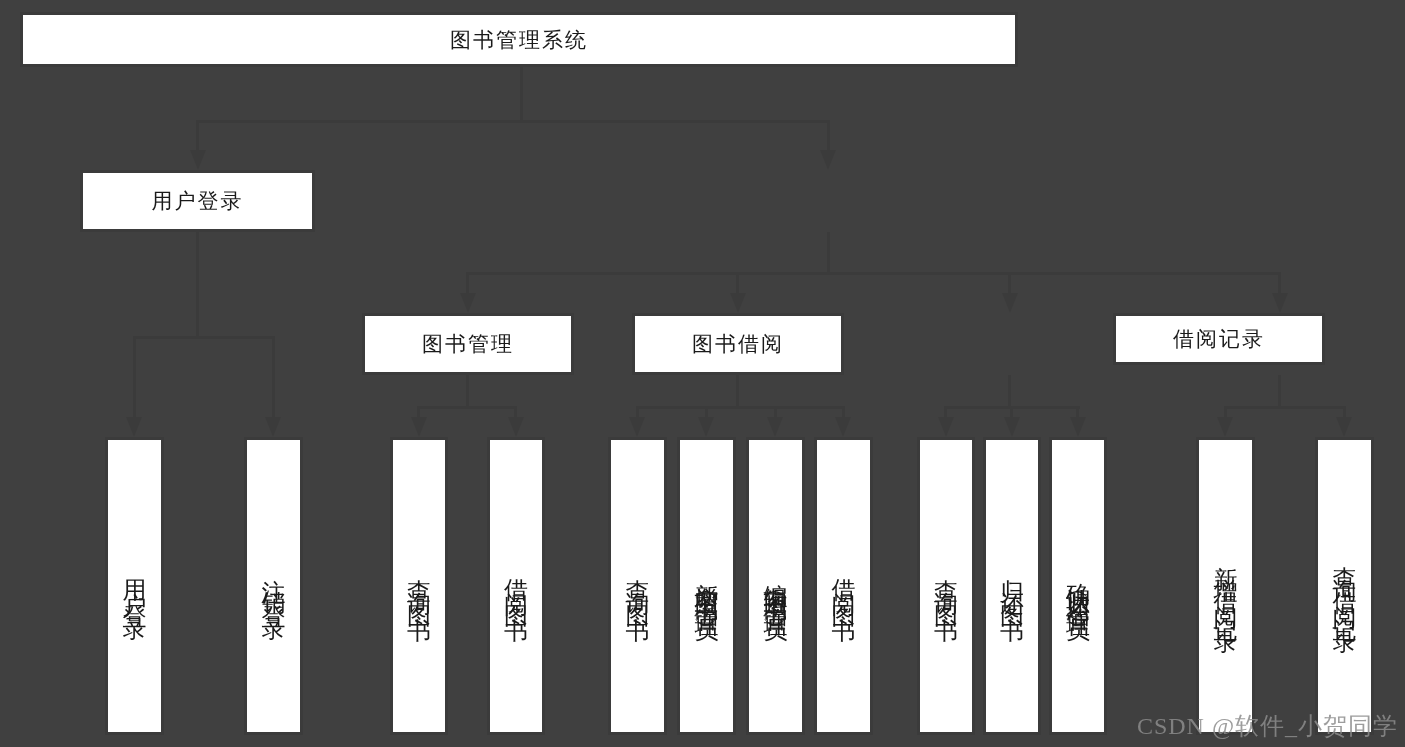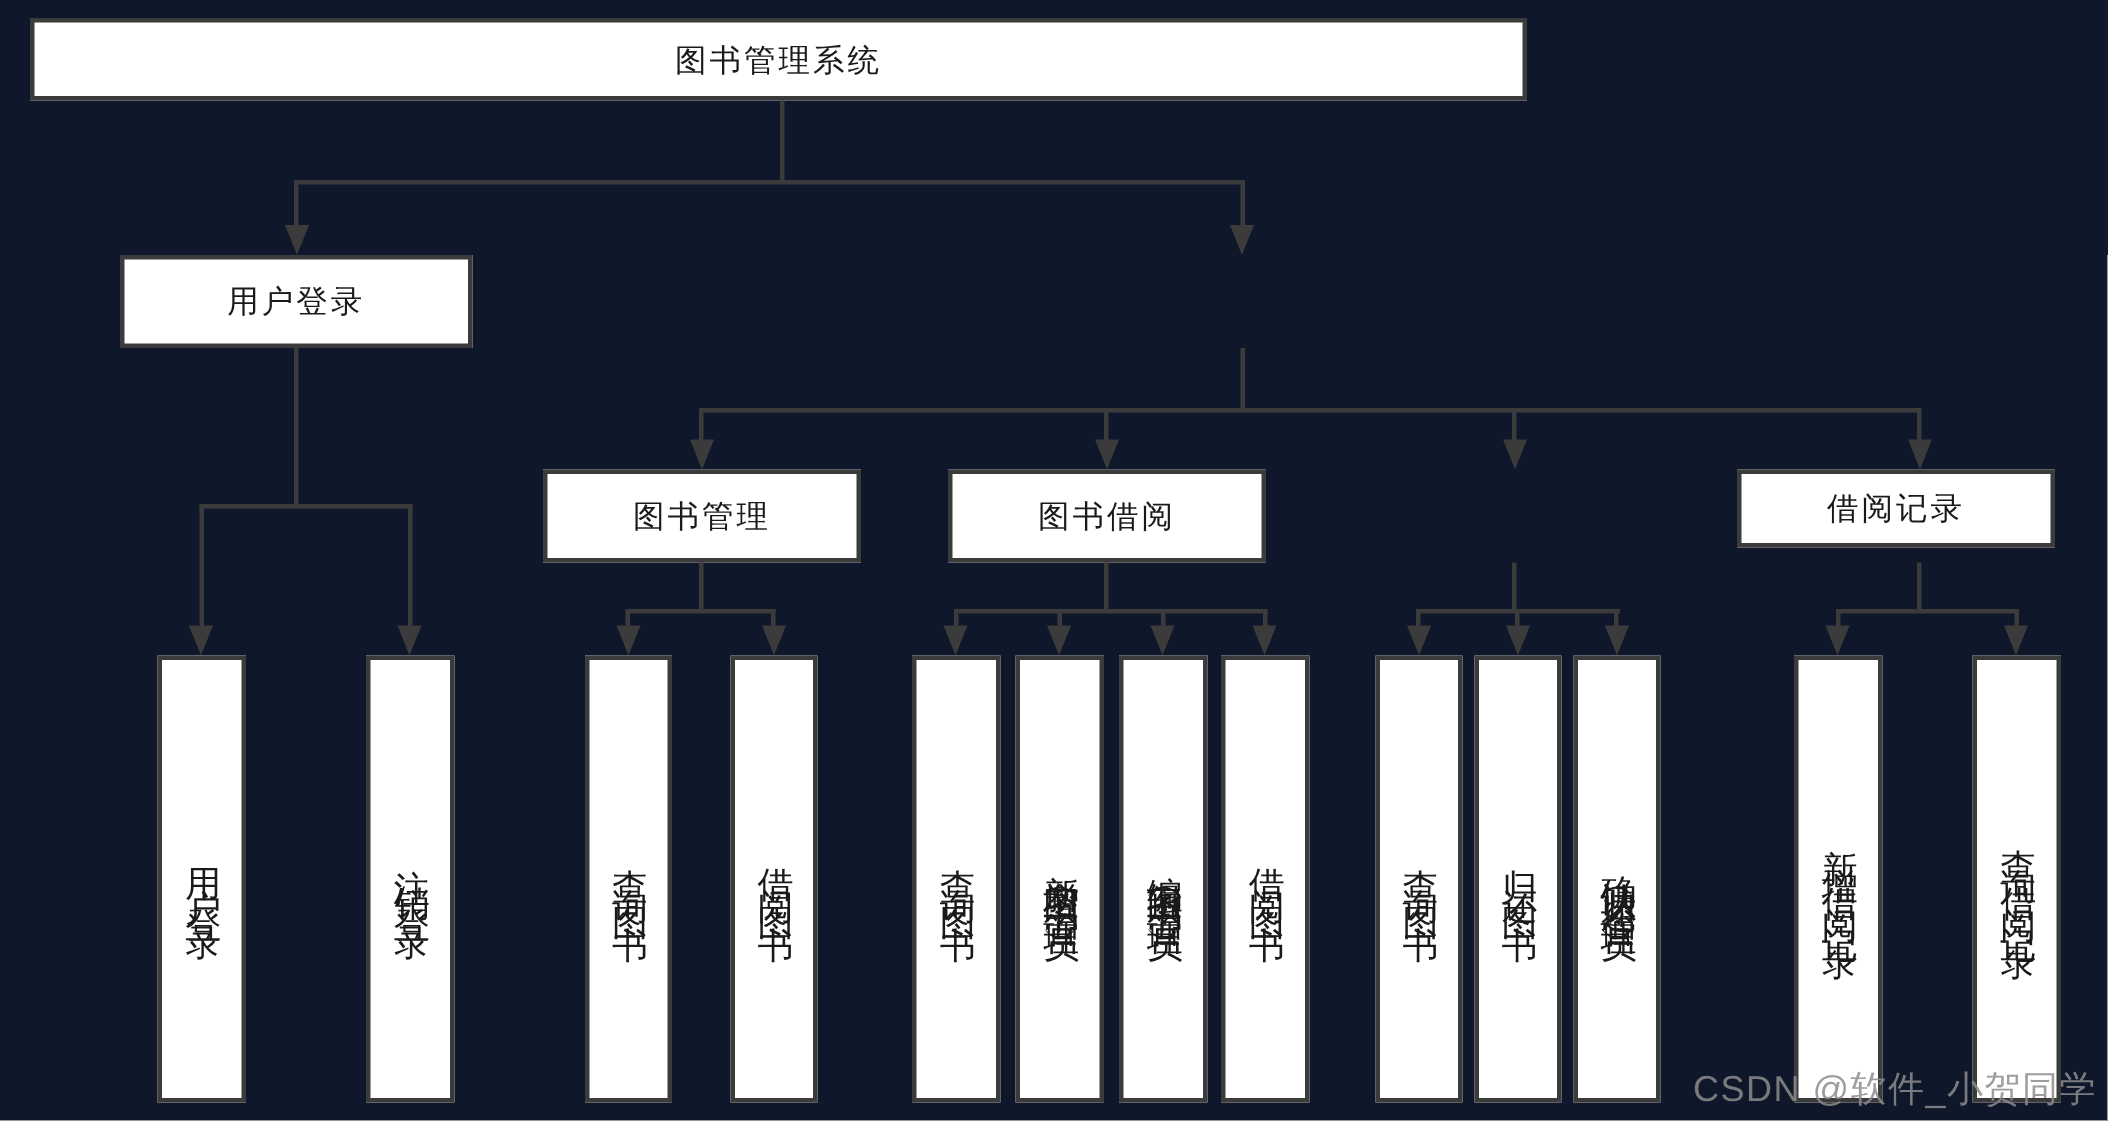--- a/index.html
+++ b/index.html
@@ -1,18 +1,18 @@
 <!DOCTYPE html>
 <html><head>
 <meta charset="utf-8">
 <style>
   html,body { margin:0; padding:0; background:#fff; }
   .stage {
-    position:relative; width:1405px; height:747px; background:#0f172a;
-    font-family:Liberation Sans, sans-serif; overflow:hidden;
+    position:relative; width:1405px; height:747px; background:#404040;
+    font-family:Liberation Serif, serif; overflow:hidden;
   }
   .box {
     position:absolute; box-sizing:border-box; border:3px solid #3b3b3b;
     background:#fff; display:flex; align-items:center; justify-content:center;
   }
   .hlabel { font-size:21px; letter-spacing:2px; color:#1a1a1a; white-space:nowrap; }
   .vlabel {
     writing-mode:vertical-lr; font-size:24px; letter-spacing:13px;
     color:#1a1a1a; line-height:1;
   }
@@ -64,21 +64,21 @@
   <div class="arrow" style="left:730px;top:293px"></div>
   <div class="arrow" style="left:1002px;top:293px"></div>
   <div class="arrow" style="left:1272px;top:293px"></div>
 
   <div class="box" style="left:362px;top:313px;width:212px;height:62px">
     <span class="hlabel">图书管理</span>
   </div>
   <div class="box" style="left:632px;top:313px;width:212px;height:62px">
     <span class="hlabel">图书借阅</span>
   </div>
-  <div class="box" style="left:1158px;top:313px;width:212px;height:52px">
+  <div class="box" style="left:1113px;top:313px;width:212px;height:52px">
     <span class="hlabel">借阅记录</span>
   </div>
 
   <div class="line" style="left:466px;top:375px;width:3px;height:31px"></div>
   <div class="line" style="left:417px;top:406px;width:100px;height:3px"></div>
   <div class="line" style="left:417px;top:406px;width:3px;height:14px"></div>
   <div class="line" style="left:514px;top:406px;width:3px;height:14px"></div>
   <div class="arrow" style="left:411px;top:417px"></div>
   <div class="arrow" style="left:508px;top:417px"></div>
 

